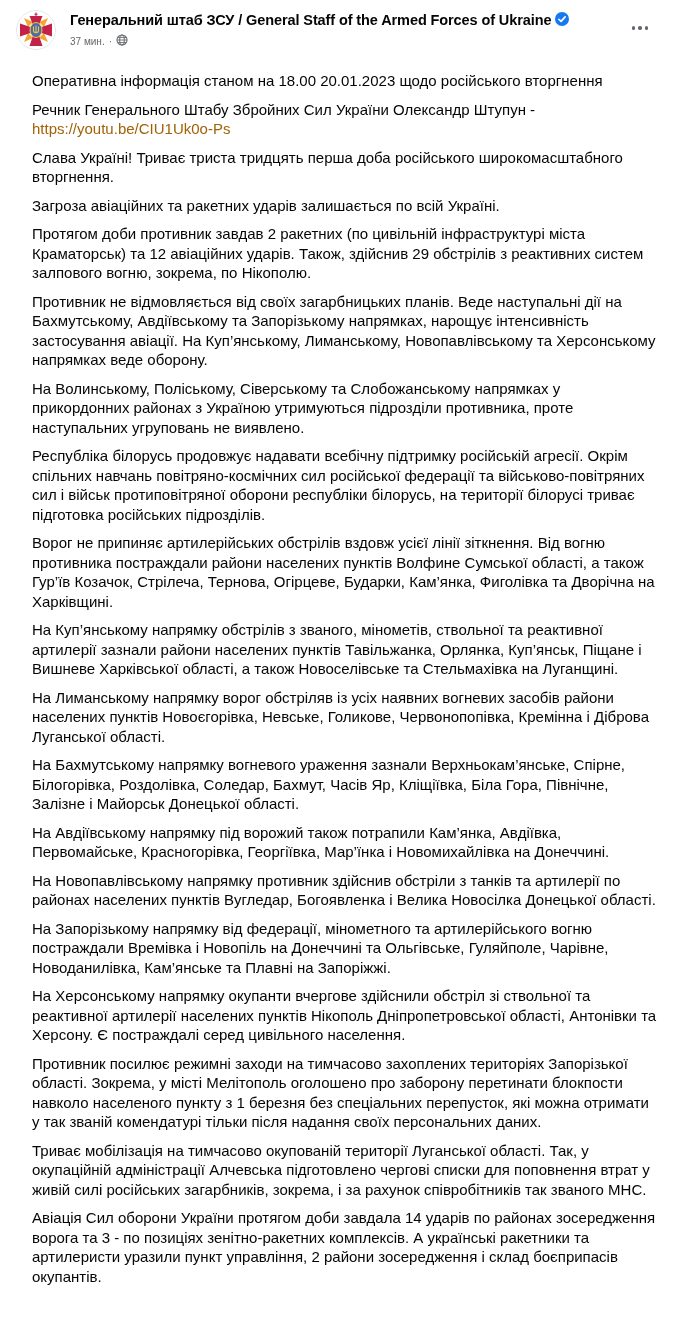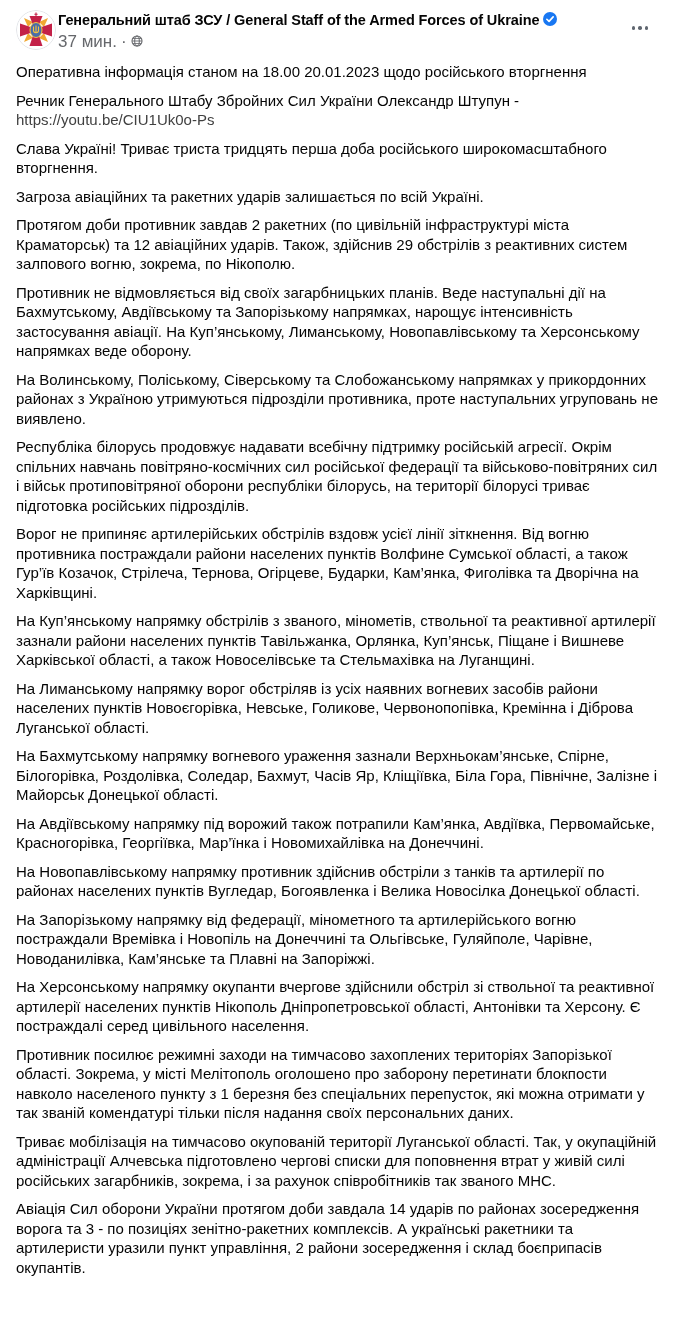--- a/index.html
+++ b/index.html
@@ -12,22 +12,22 @@
   .post {
     width: 674px;
     box-sizing: border-box;
     padding: 10px 16px 6px 16px;
     background: #ffffff;
   }
   .header {
     position: relative;
     display: flex;
     align-items: flex-start;
-    gap: 2px;
-    margin-bottom: 12px;
+    gap: 14px;
+    margin-bottom: 20px;
     padding-right: 48px;
   }
   .avatar-btn {
     width: 40px;
     height: 40px;
     flex: 0 0 40px;
     border-radius: 50%;
     overflow: hidden;
     cursor: pointer;
   }
@@ -47,21 +47,21 @@
     text-decoration: none;
     line-height: 19px;
     cursor: pointer;
   }
   .verified-badge { flex: 0 0 auto; margin-top: 1px; }
   .meta-row {
     display: flex;
     align-items: center;
     gap: 4px;
     margin-top: 3px;
-    font-size: 17px;
+    font-size: 10px;
     color: #65676b;
     line-height: 16px;
   }
   .meta-link { color: #65676b; text-decoration: none; cursor: pointer; }
   .globe-icon { display: inline-block; margin-top: 1px; }
   .more-btn {
     position: absolute;
     top: 2px;
     right: 0;
     width: 36px;
@@ -78,25 +78,25 @@
   }
   .more-btn .dot {
     width: 3.5px;
     height: 3.5px;
     border-radius: 50%;
     background: #606770;
   }
   .body-text p {
     font-size: 15px;
     line-height: 19.5px;
-    margin: 0 0 9px 0;
+    margin: 0 0 9px 16px;
     white-space: pre-line;
   }
   .post-link {
-    color: #404040;
+    color: #a16207;
     text-decoration: none;
     cursor: pointer;
   }
 </style>
 </head>
 <body>
 
 <div class="post">
 
   <div class="header">

